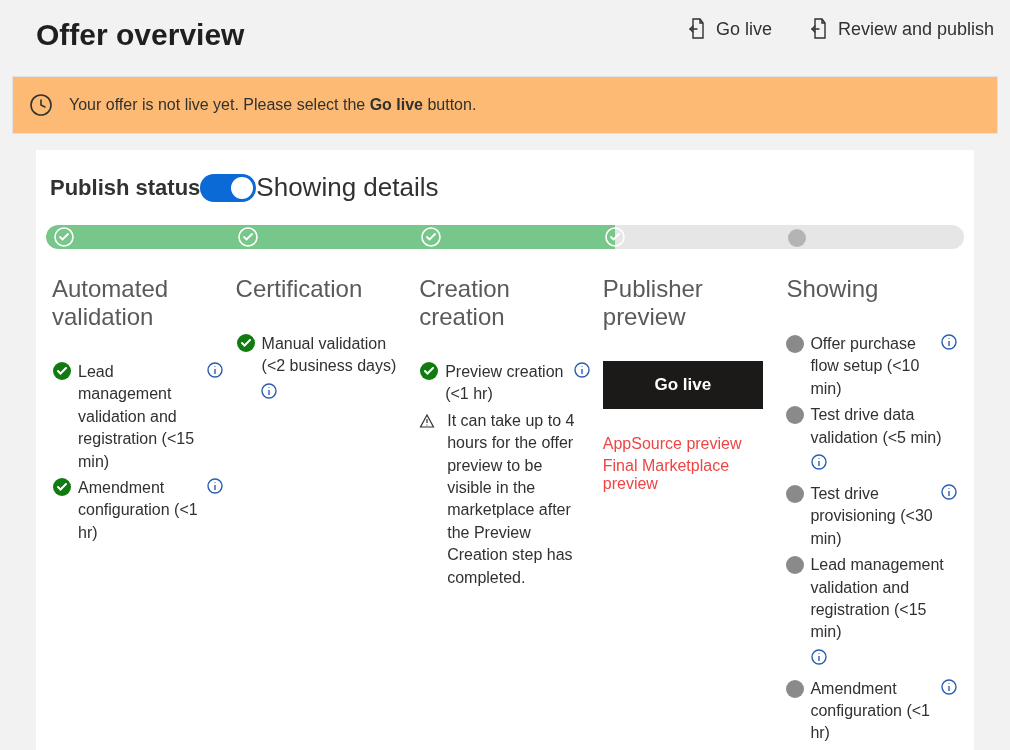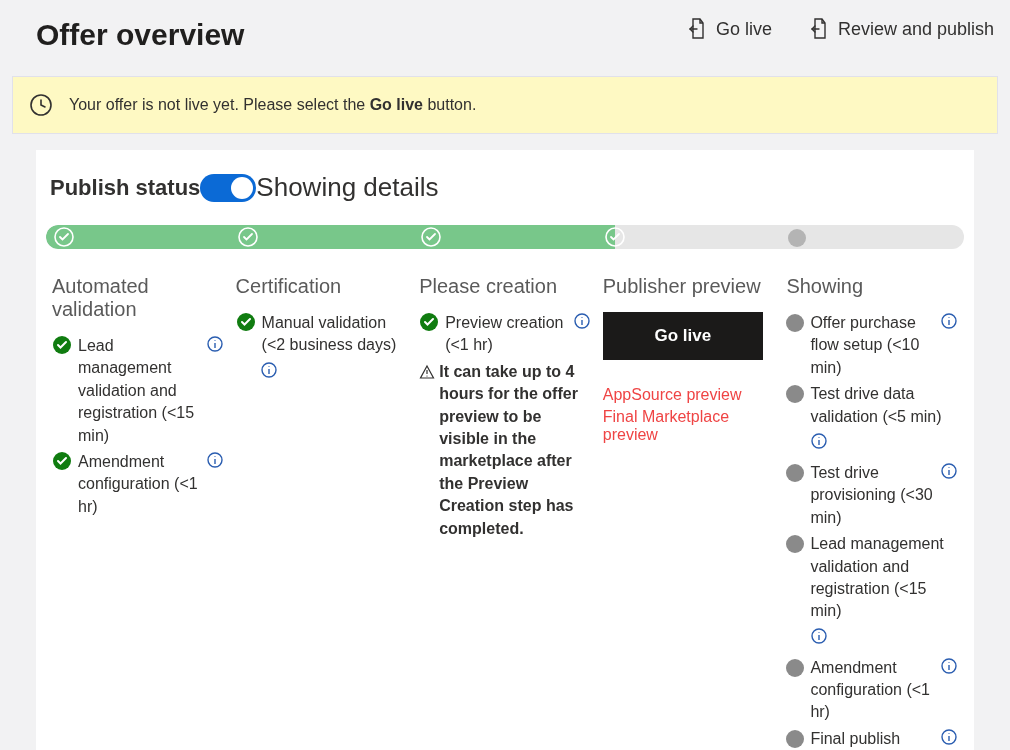--- a/index.html
+++ b/index.html
@@ -33,21 +33,21 @@
     cursor: pointer;
   }
   .action-item svg { flex: none; }
 
   .alert-bar {
     display: flex;
     align-items: center;
     gap: 16px;
     margin: 6px 12px 16px 12px;
     padding: 16px 16px;
-    background: #fef9c3;
+    background: #fdba74;
     border: 1px solid #e1e1ea;
   }
   .alert-text { font-size: 16px; color: #323130; }
   .alert-text b { font-weight: 600; }
 
   .panel {
     margin: 0 36px;
     background: #fff;
   }
   .panel-header {
@@ -101,23 +101,23 @@
   .track-cell svg, .track-cell .dot { margin-left: 8px; }
 
   .cols { display: flex; }
   .col {
     flex: 1;
     padding: 0 6px;
     font-size: 16px;
     color: #323130;
   }
   .col-title {
-    font-size: 20px;
+    font-size: 24px;
     color: #5a5a5a;
-    margin-bottom: 14px;
+    margin-bottom: 30px;
   }
   .step {
     display: flex;
     align-items: flex-start;
     gap: 6px;
     margin-bottom: 4px;
     line-height: 1.4;
   }
   .step-text { flex: 1; }
   .indent-info {
@@ -146,25 +146,24 @@
     color: #fff;
     text-align: center;
     font-size: 17px;
     font-weight: 600;
     border: none;
     cursor: pointer;
     margin-bottom: 26px;
   }
   .note-row {
     display: flex;
-    gap: 4px;
+    gap: 12px;
     align-items: flex-start;
     line-height: 1.4;
     color: #323130;
-    font-weight: bold;
   }
   .check-dot {
     width: 20px; height: 20px;
     flex: none;
   }
   .pending-dot {
     width: 18px; height: 18px;
     border-radius: 50%;
     background: #8a8a8a;
     flex: none;
@@ -301,21 +300,21 @@
             <svg width="16" height="16" viewBox="0 0 16 16" fill="none" stroke="#2a5db0" stroke-width="1.4">
                   <circle cx="8" cy="8" r="7"></circle>
                   <line x1="8" y1="7" x2="8" y2="12"></line>
                   <circle cx="8" cy="4.5" r="0.6" fill="#2a5db0" stroke="none"></circle>
                 </svg>
           </span>
         </div>
       </div>
 
       <div class="col">
-        <div class="col-title">Please creation</div>
+        <div class="col-title">Creation creation</div>
         <div class="step">
           <svg class="check-dot" viewBox="0 0 20 20">
                 <circle cx="10" cy="10" r="9" fill="#107c10"></circle>
                 <path d="M6 10l2.5 2.5L14 7" fill="none" stroke="#fff" stroke-width="2" stroke-linecap="round"></path>
               </svg>
           <span class="step-text">Preview creation (&lt;1 hr)</span>
           <span class="info-circle">
             <svg width="16" height="16" viewBox="0 0 16 16" fill="none" stroke="#2a5db0" stroke-width="1.4">
                   <circle cx="8" cy="8" r="7"></circle>
                   <line x1="8" y1="7" x2="8" y2="12"></line>

